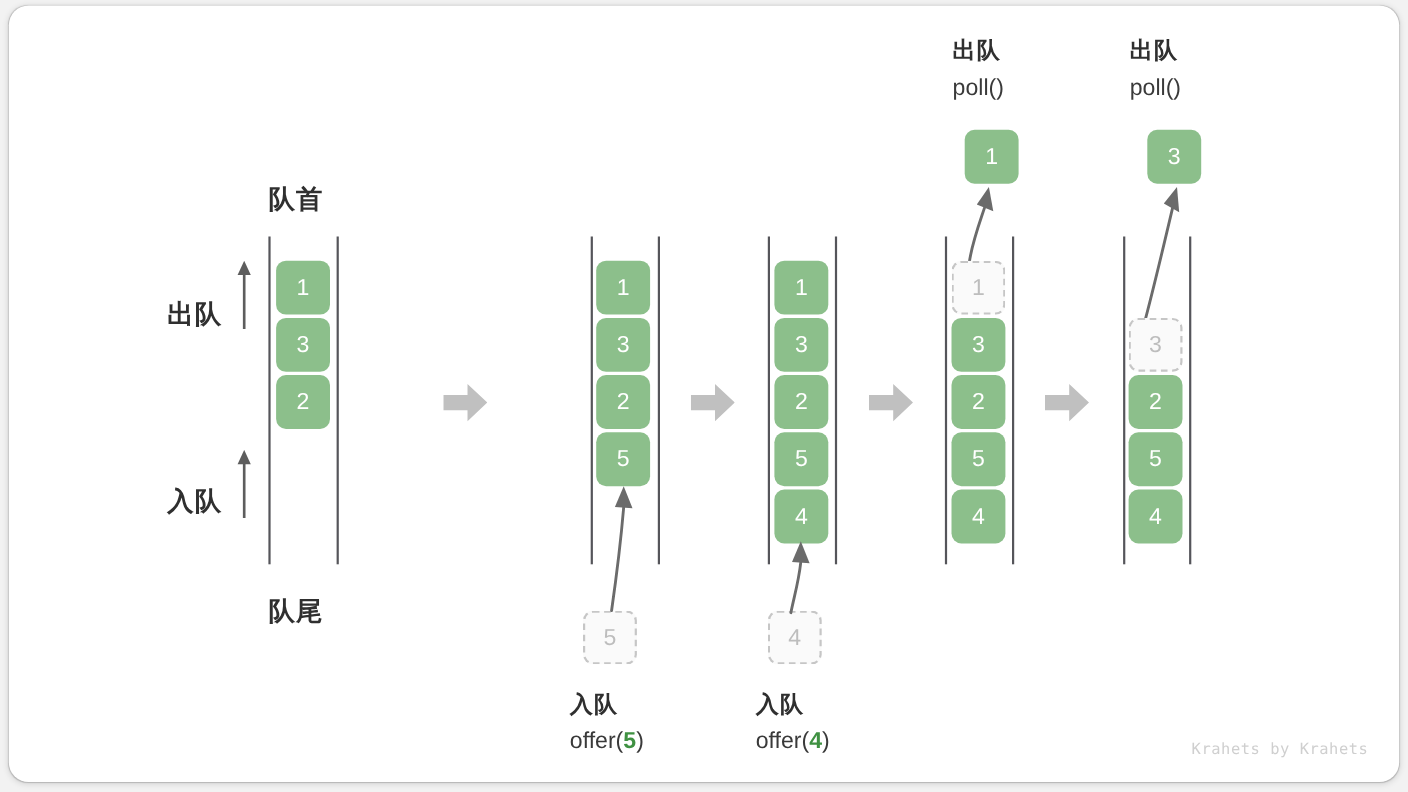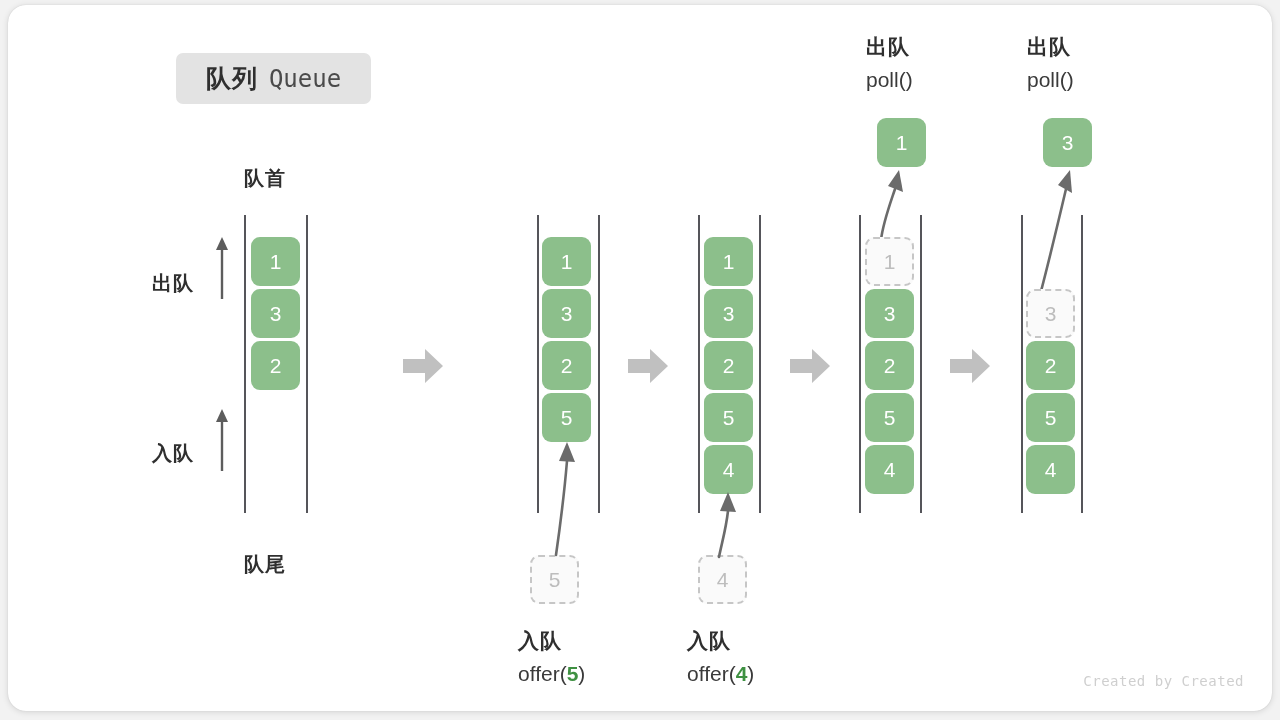--- a/index.html
+++ b/index.html
@@ -51,21 +51,21 @@
   }
   .title-en {
     font-family: "DejaVu Sans Mono", "Liberation Mono", monospace;
     font-size: 24px;
     color: #4a4a4a;
   }
 
   
   .cn-bold {
     position: absolute;
-    font-size: 20px;
+    font-size: 24px;
     font-weight: bold;
     color: #2f2f2f;
     letter-spacing: 1px;
     white-space: nowrap;
   }
   .op-label {
     position: absolute;
     white-space: nowrap;
     text-align: left;
   }
@@ -145,27 +145,23 @@
     position: absolute;
     pointer-events: none;
   }
 </style>
 </head>
 <body>
 
 <div id="canvas">
   <div class="card">
 
-    <div class="title-badge">
-      <span class="title-cn">队列</span>
-      <span class="title-en">Queue</span>
-    </div>
 
     <div class="cn-bold" style="left:236px; top:160px;">队首</div>
-    <div class="cn-bold" style="left:236px; top:546px;">队尾</div>
+    <div class="cn-bold" style="left:236px; top:535px;">队尾</div>
 
     <div class="cn-bold" style="left:144px; top:265px;">出队</div>
     <div class="cn-bold" style="left:144px; top:435px;">入队</div>
 
     <svg class="dir-arrow" style="left:206px; top:232px;" viewBox="0 0 16 62">
       <line x1="8" y1="62" x2="8" y2="10" stroke="#5d5d5d" stroke-width="2.4"></line>
       <polygon points="8,0 14,13 2,13" fill="#5d5d5d"></polygon>
     </svg>
 
     <svg class="dir-arrow" style="left:206px; top:404px;" viewBox="0 0 16 62">
@@ -258,16 +254,16 @@
       <path d="M22 130 C 30 100, 40 58, 48 24" stroke="#6b6b6b" stroke-width="2.6" fill="none" stroke-linecap="round"></path>
       <polygon points="52,5 54,28 40,20" fill="#6b6b6b"></polygon>
     </svg>
     <div class="rail" style="left:1013px; top:210px; height:298px;"></div>
     <div class="rail" style="left:1073px; top:210px; height:298px;"></div>
     <div class="box ghost" style="left:1018px; top:284px;">3</div>
     <div class="box" style="left:1018px; top:336px;">2</div>
     <div class="box" style="left:1018px; top:388px;">5</div>
     <div class="box" style="left:1018px; top:440px;">4</div>
 
-    <div class="credit">Created by Created</div>
+    <div class="credit">Krahets by Krahets</div>
 
   </div>
 </div>
 
 </body></html>

